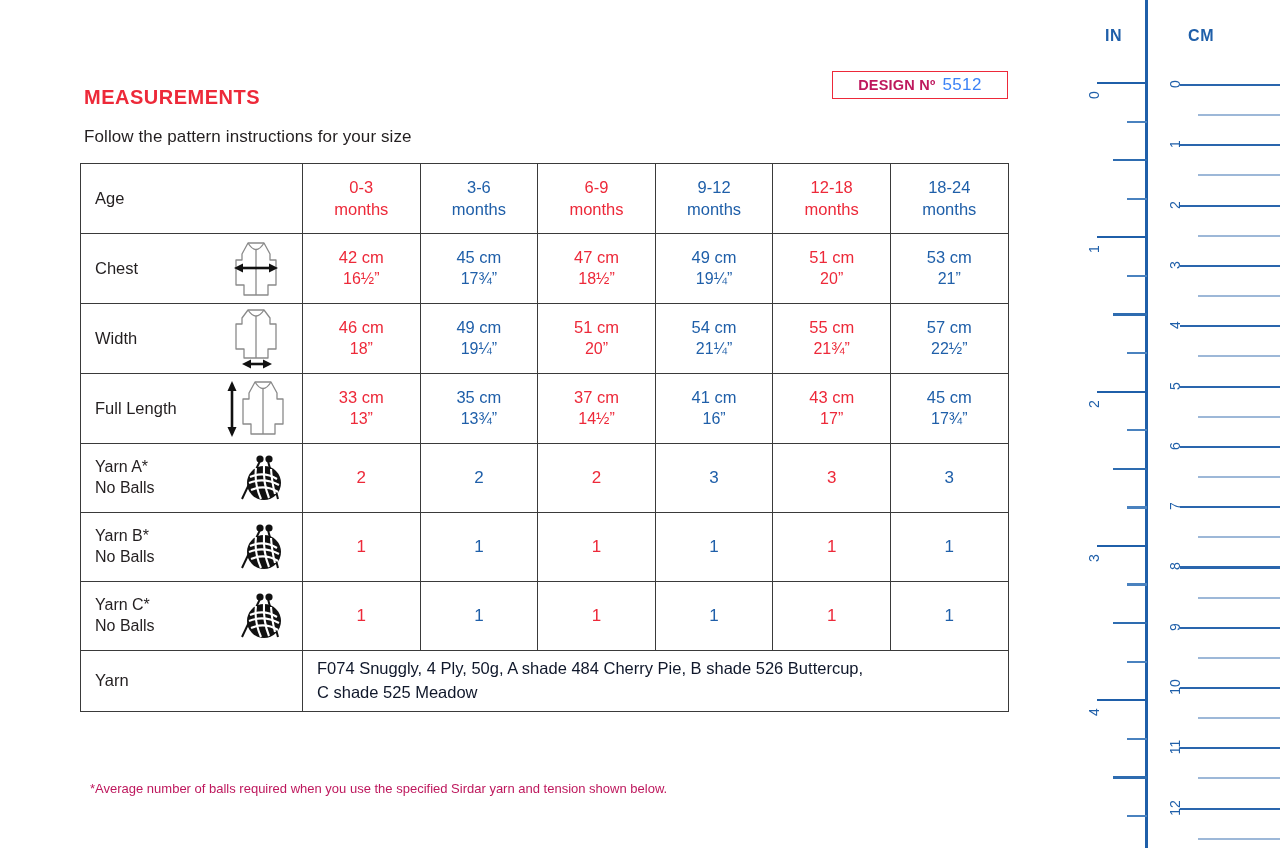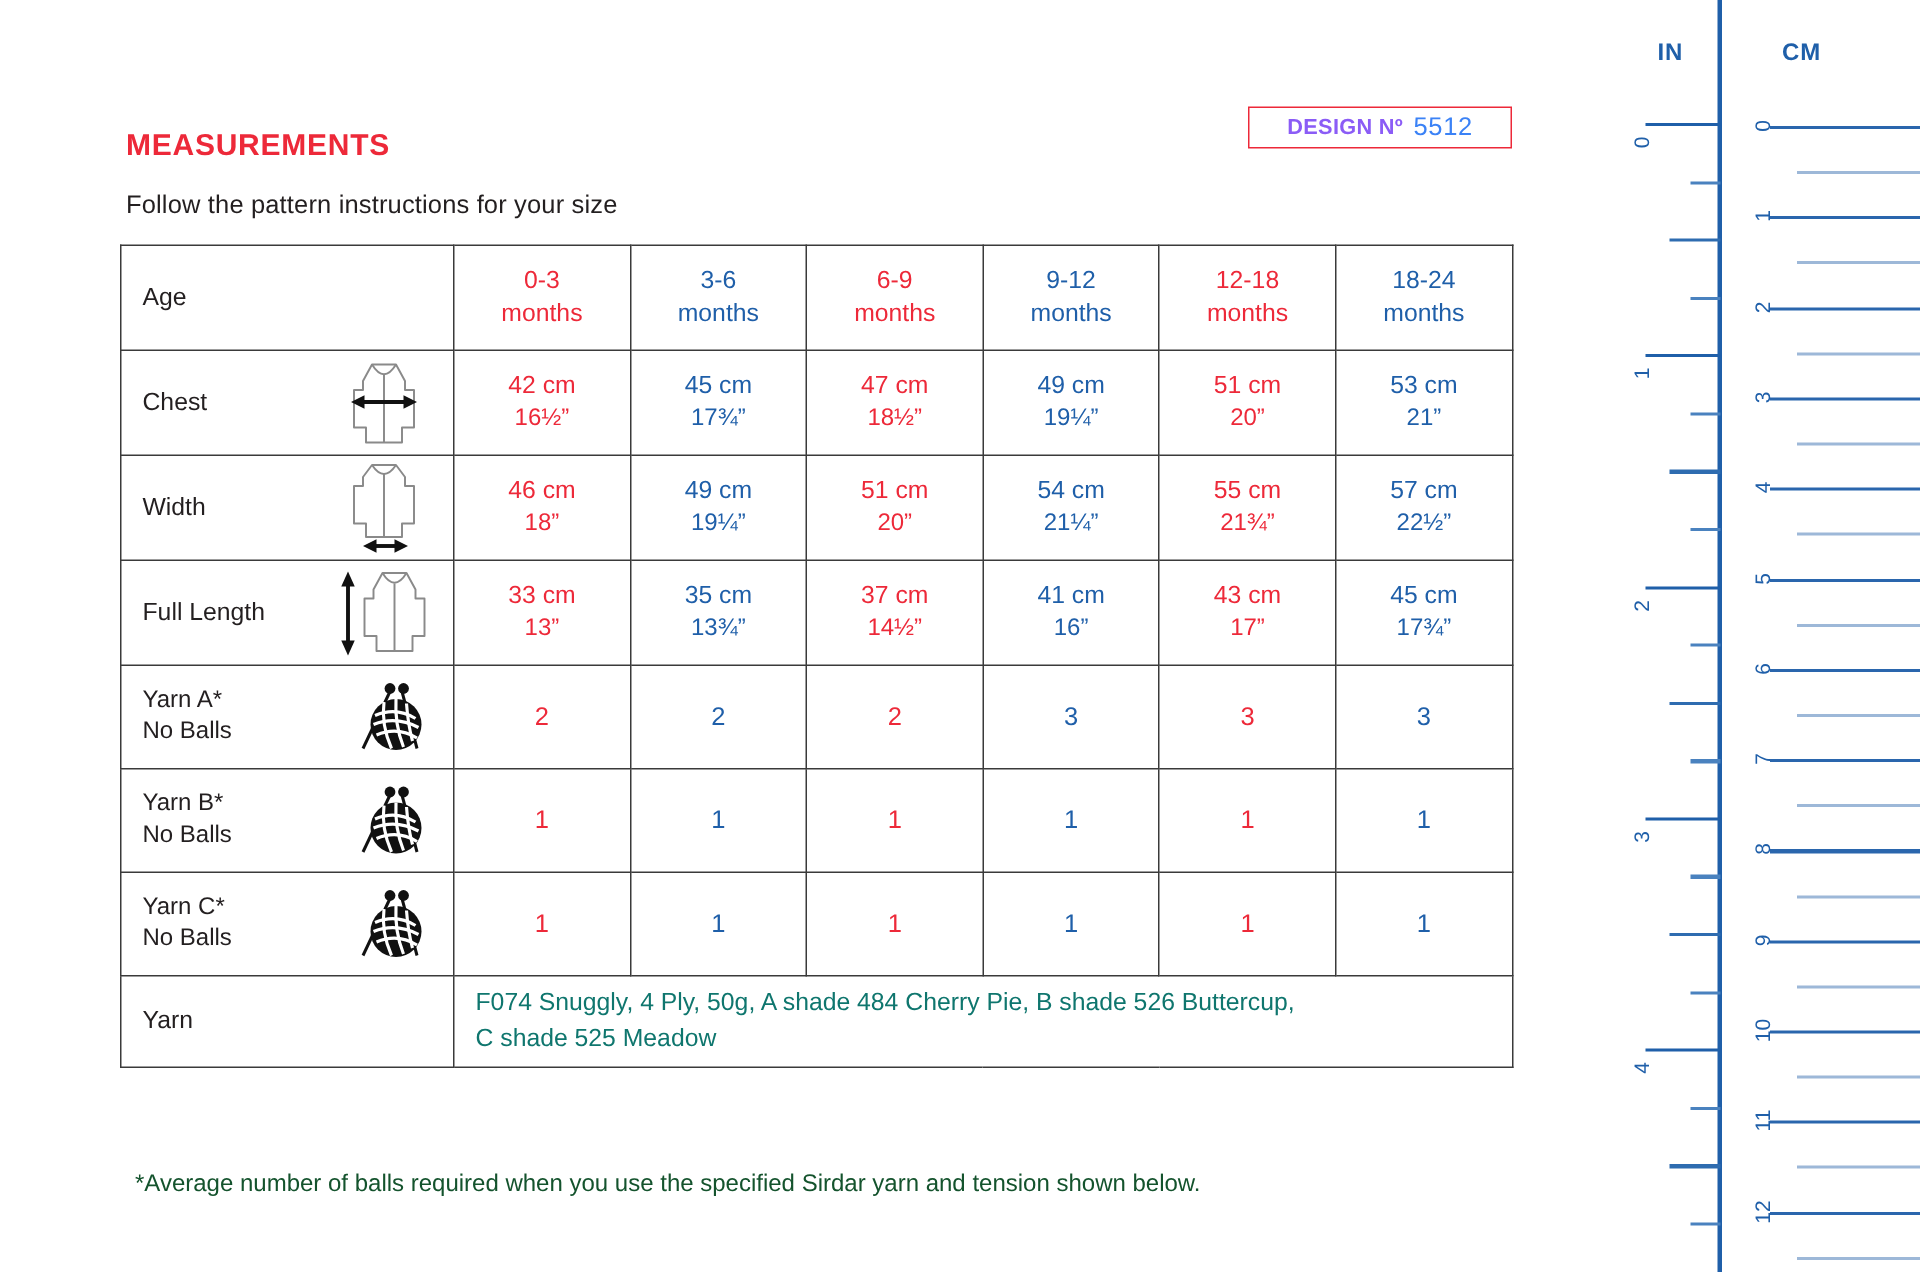--- a/index.html
+++ b/index.html
@@ -25,21 +25,21 @@
 
   
   .design-badge {
     position: absolute; left: 832px; top: 71px;
     width: 176px; height: 28px;
     border: 1.5px solid #ED2939;
     display: flex; align-items: center; justify-content: center; gap: 7px;
     background: #fff;
   }
   .design-badge .dlabel {
-    font-size: 14.5px; font-weight: bold; color: #8b5cf6; letter-spacing: 0.2px;
+    font-size: 14.5px; font-weight: bold; color: #be185d; letter-spacing: 0.2px;
   }
   .design-badge .dnum {
     font-size: 17px; color: #3b82f6; letter-spacing: 0.4px;
   }
 
   
   .table-wrap {
     position: absolute; left: 80px; top: 163px;
     width: 928px;
   }
@@ -75,30 +75,30 @@
   .red  { color: #ED2939; }
   .blue { color: #1F5FA9; }
   .numcell { font-size: 17px; }
 
   .row-age td { height: 70px; }
   .row-meas td { height: 70px; }
   .row-yarn td { height: 69px; }
   .row-info td { height: 60px; }
 
   .info-text {
-    font-size: 16.5px; color: #0f766e; line-height: 1.45;
+    font-size: 16.5px; color: #0f172a; line-height: 1.45;
     padding: 6px 10px 6px 14px;
   }
   .info-label {
     font-size: 16.5px; color: #231f20; padding-left: 14px;
   }
 
   .footnote {
     position: absolute; left: 90px; top: 781px;
-    font-size: 16px; color: #14532d;
+    font-size: 13px; color: #be185d;
   }
 
   
   .icon-slot { width: 72px; height: 62px; flex: 0 0 72px; position: relative; }
   .icon-slot svg { display:block; }
 
   
   .ruler { position: absolute; left: 1060px; top: 0; width: 220px; height: 768px; }
   .ruler .spine {
     position: absolute; left: 85px; top: 0; width: 2.5px; height: 848px;

